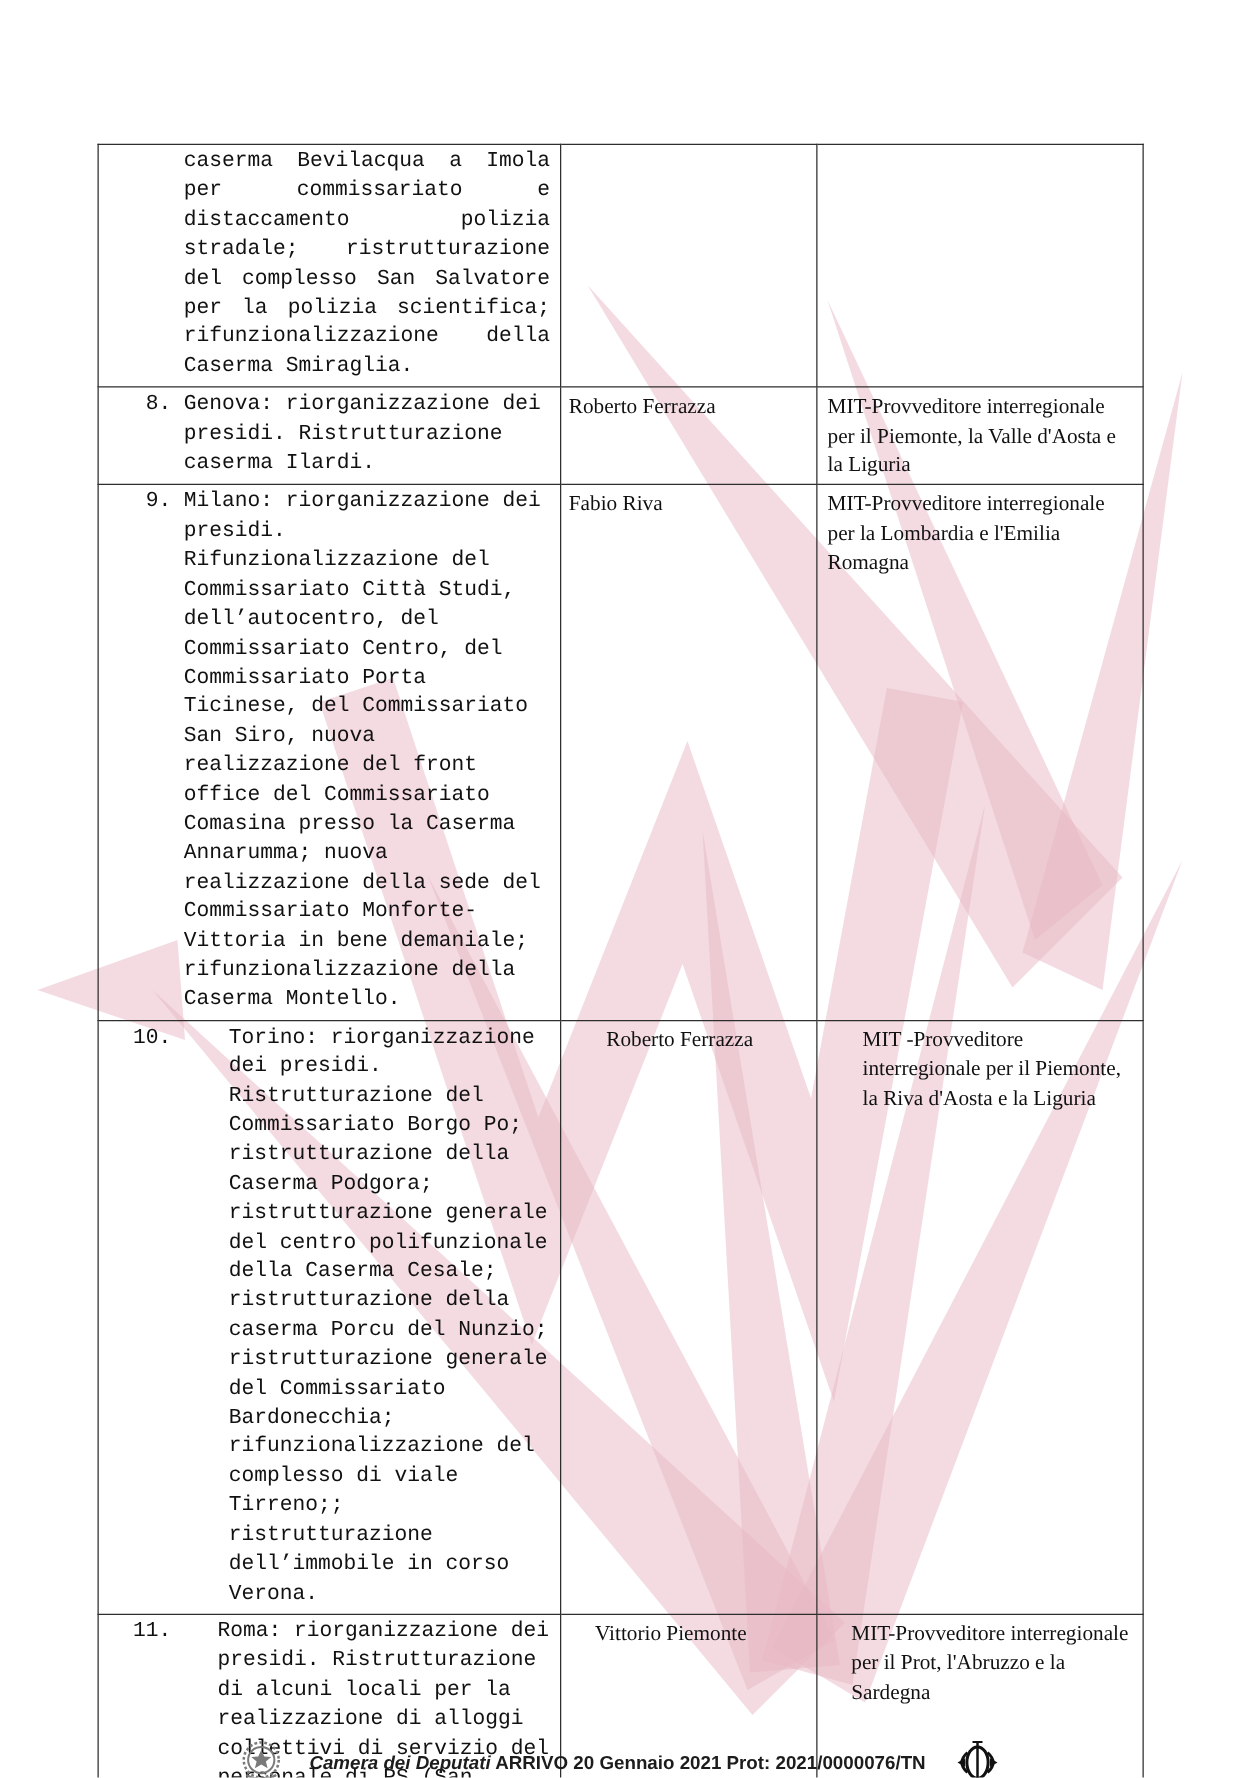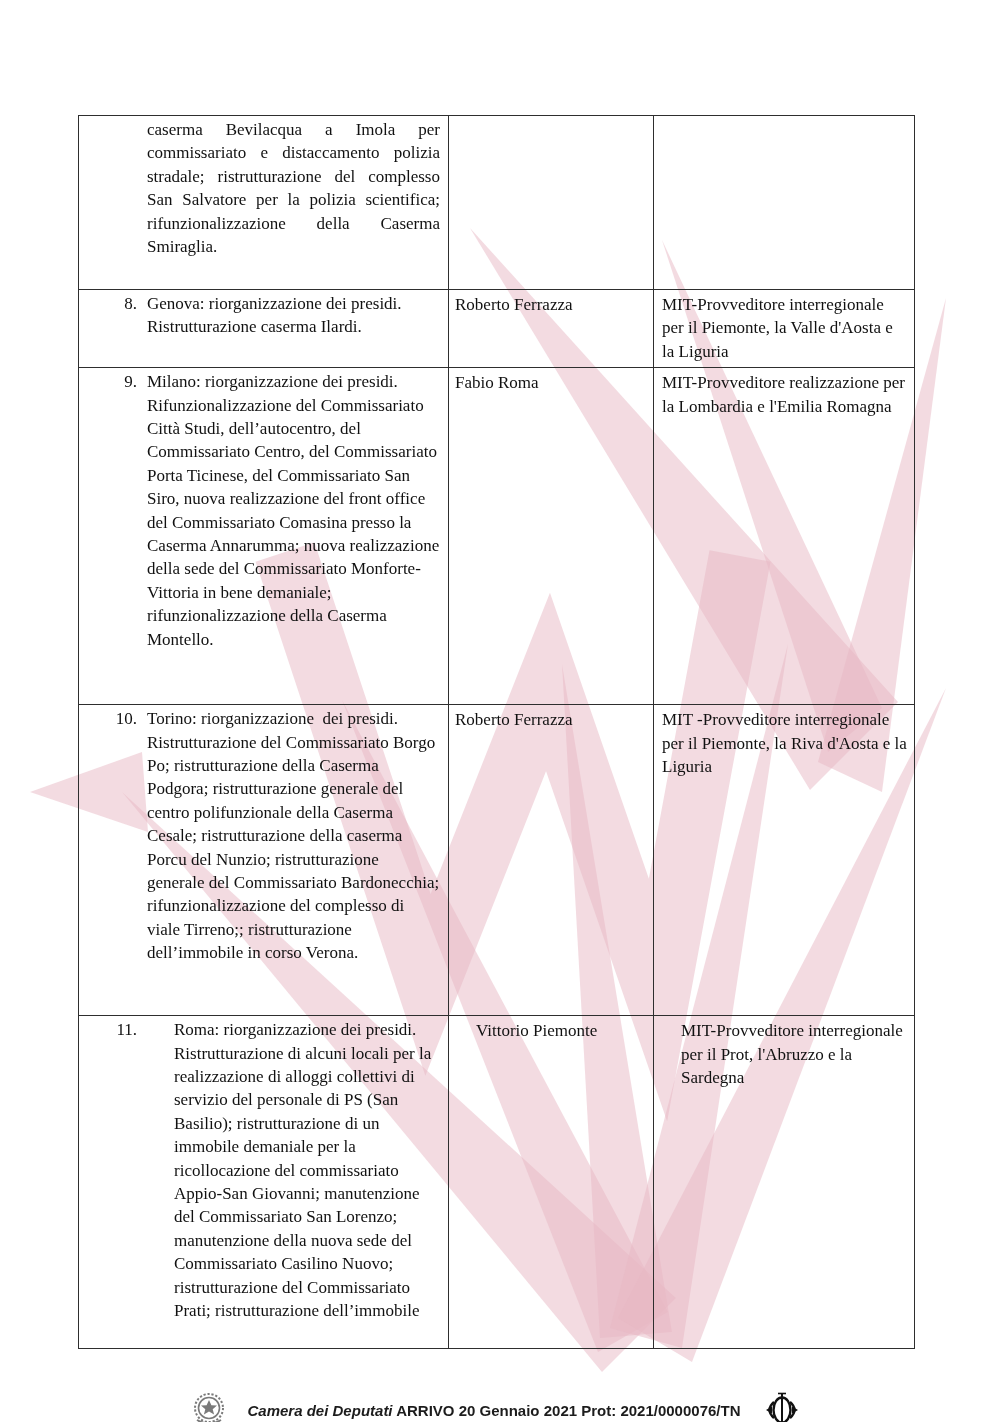--- a/index.html
+++ b/index.html
@@ -14,24 +14,24 @@
     position:absolute; left:78px; top:115px; width:836px;
     border-collapse:collapse; table-layout:fixed; background:transparent;
   }
   td {
     border:1.6px solid #2e2e2e; vertical-align:top;
     font-size:17px; line-height:23.4px; padding:2px 6px 4px 6px;
   }
   tr.r0 td { height:166px; }
   tr.r1 td { height:66px; }
   tr.r2 td { height:329px; }
-  tr.r3 td { height:303px; }
+  tr.r3 td { height:303px;padding-left:36px; }
   tr.r4 td { height:325px;padding-left:27px; }
 
-  td.desc { position:relative; padding:2px 8px 4px 0; }
+  td.desc { position:relative; padding:2px 8px 4px 0;font-family:Liberation Mono, monospace; }
   .num { position:absolute; left:0; top:2px; width:58px; text-align:right; }
   .dtext { margin-left:68px; white-space:pre-wrap; }
   .dtext.justify { text-align:justify; }
   td.name { text-align:left; padding-top:3px; }
   td.office { padding-left:8px; padding-top:3px; }
 
   .footer {
     position:absolute; left:0; top:1386px; width:992px; height:48px;
     display:flex; align-items:center; justify-content:center; gap:22px;
     font-family:"Liberation Sans", sans-serif; font-size:15px; font-weight:bold; color:#1c1c1c;
@@ -82,22 +82,22 @@
         <div class="dtext">Genova: riorganizzazione dei presidi. Ristrutturazione caserma Ilardi.</div>
       </td>
       <td class="name">Roberto Ferrazza</td>
       <td class="office">MIT-Provveditore interregionale per il Piemonte, la Valle d'Aosta e la Liguria</td>
     </tr>
     <tr class="r2">
       <td class="desc">
         <span class="num">9.</span>
         <div class="dtext">Milano: riorganizzazione dei presidi. Rifunzionalizzazione del Commissariato Città Studi, dell’autocentro, del Commissariato Centro, del Commissariato Porta Ticinese, del Commissariato San Siro, nuova realizzazione del front office del Commissariato Comasina presso la Caserma Annarumma; nuova realizzazione della sede del Commissariato Monforte-Vittoria in bene demaniale; rifunzionalizzazione della Caserma Montello.</div>
       </td>
-      <td class="name">Fabio Roma</td>
-      <td class="office">MIT-Provveditore realizzazione per la Lombardia e l'Emilia Romagna</td>
+      <td class="name">Fabio Riva</td>
+      <td class="office">MIT-Provveditore interregionale per la Lombardia e l'Emilia Romagna</td>
     </tr>
     <tr class="r3">
       <td class="desc">
         <span class="num">10.</span>
         <div class="dtext">Torino: riorganizzazione  dei presidi. Ristrutturazione del Commissariato Borgo Po; ristrutturazione della Caserma Podgora; ristrutturazione generale del centro polifunzionale della Caserma Cesale; ristrutturazione della caserma Porcu del Nunzio; ristrutturazione generale del Commissariato Bardonecchia; rifunzionalizzazione del complesso di viale Tirreno;; ristrutturazione dell’immobile in corso Verona.</div>
       </td>
       <td class="name">Roberto Ferrazza</td>
       <td class="office">MIT -Provveditore interregionale per il Piemonte, la Riva d'Aosta e la Liguria</td>
     </tr>
     <tr class="r4">

